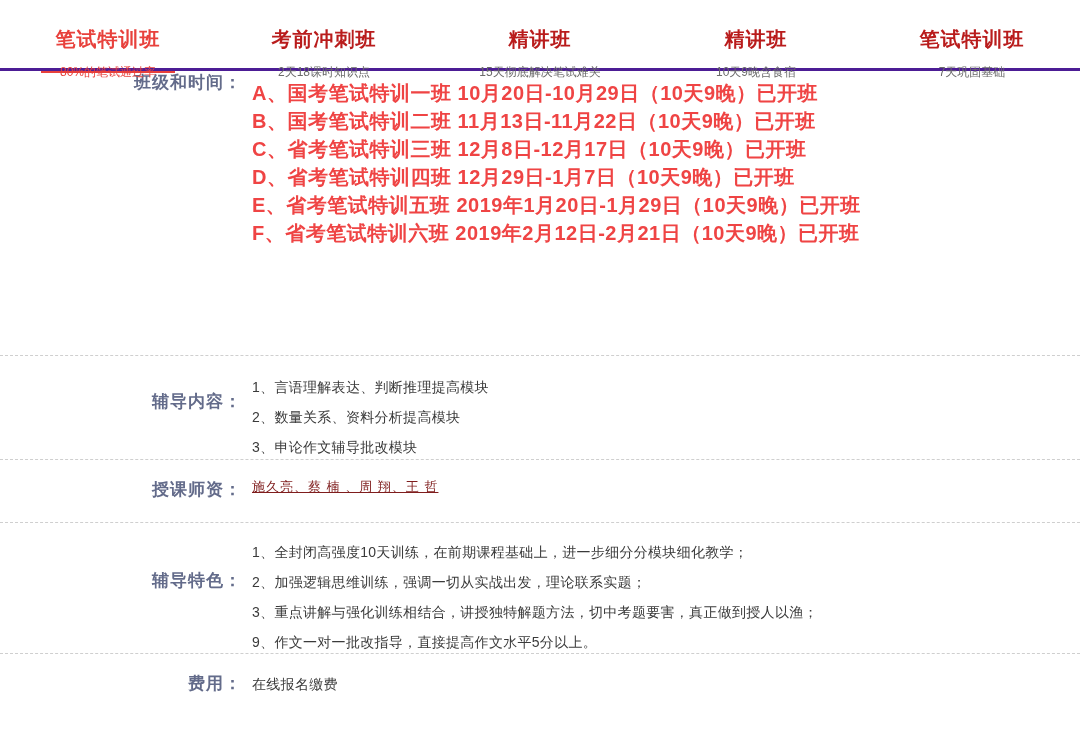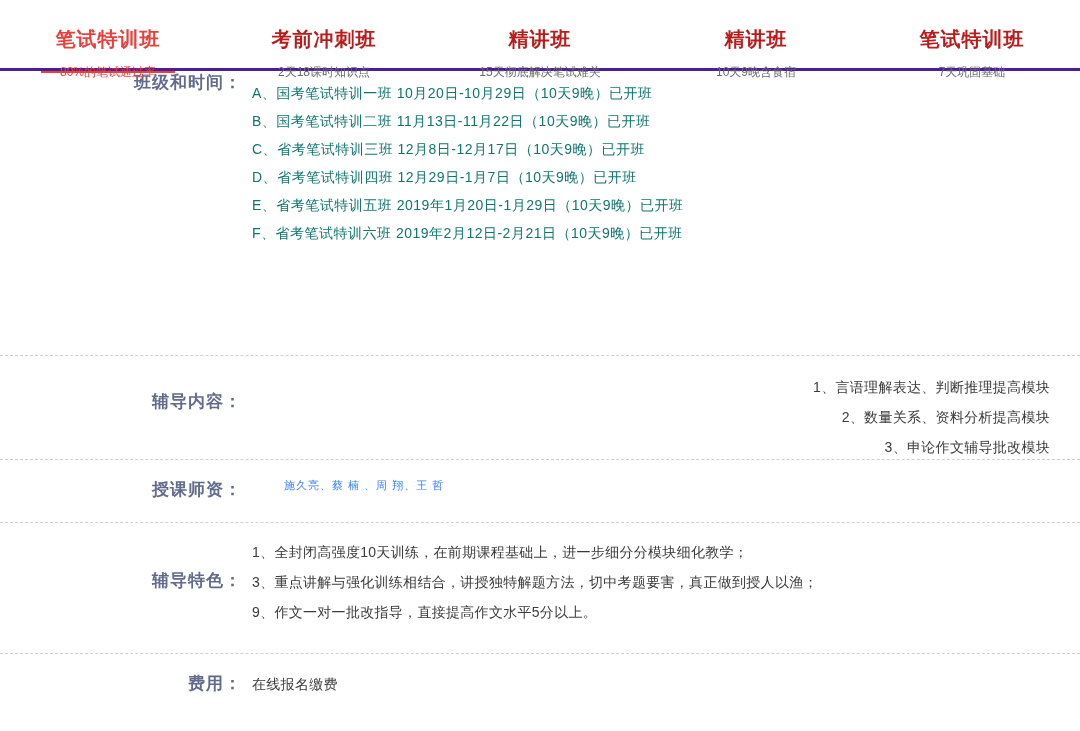--- a/index.html
+++ b/index.html
@@ -95,50 +95,51 @@
     box-sizing: border-box;
   }
 
   
   .row-classes { height: 285px; }
   .row-classes .row-label { padding-top: 0; }
   .classes-list {
     padding-top: 8px;
   }
   .class-item {
-    font-size: 14px;
-    font-weight: normal;
-    color: #0f766e;
+    font-size: 20px;
+    font-weight: bold;
+    color: #ef4444;
     line-height: 28px;
     letter-spacing: 0.5px;
   }
   .class-item .letter {
     display: inline-block;
     min-width: 20px;
   }
 
   
   .num-item {
     font-size: 14px;
     color: #3a3a3a;
     line-height: 30px;
     letter-spacing: 0.3px;
   }
 
   .row-content { height: 104px; }
   .row-content .row-label { padding-top: 34px; }
-  .row-content .row-body { padding-top: 16px; text-align: right; }
-
-  .row-teachers { height: 63px; gap: 32px; }
+  .row-content .row-body { padding-top: 16px; }
+
+  .row-teachers { height: 63px; }
   .row-teachers .row-label { padding-top: 18px; }
   .row-teachers .row-body { padding-top: 18px; }
   .teachers-text {
-    font-size: 11px;
-    color: #3b82f6;
+    font-size: 13px;
+    color: #7f1d1d;
     letter-spacing: 1px;
+    text-decoration: underline;
   }
 
   .row-features { height: 131px; }
   .row-features .row-label { padding-top: 46px; }
   .row-features .row-body { padding-top: 14px; }
 
   .row-fee { height: 75px; }
   .row-fee .row-label { padding-top: 18px; }
   .row-fee .row-body { padding-top: 16px; }
   .fee-line {
@@ -218,20 +219,21 @@
       <div class="row-label">授课师资：</div>
       <div class="row-body">
         <div class="teachers-text">施久亮、蔡 楠 、周 翔、王 哲</div>
       </div>
     </div>
 
     <div class="row row-features">
       <div class="row-label">辅导特色：</div>
       <div class="row-body">
         <div class="num-item">1、全封闭高强度10天训练，在前期课程基础上，进一步细分分模块细化教学；</div>
+        <div class="num-item">2、加强逻辑思维训练，强调一切从实战出发，理论联系实题；</div>
         <div class="num-item">3、重点讲解与强化训练相结合，讲授独特解题方法，切中考题要害，真正做到授人以渔；</div>
         <div class="num-item">9、作文一对一批改指导，直接提高作文水平5分以上。</div>
       </div>
     </div>
 
     <div class="row row-fee">
       <div class="row-label">费用：</div>
       <div class="row-body">
         <div class="fee-line">在线报名缴费</div>
       </div>

